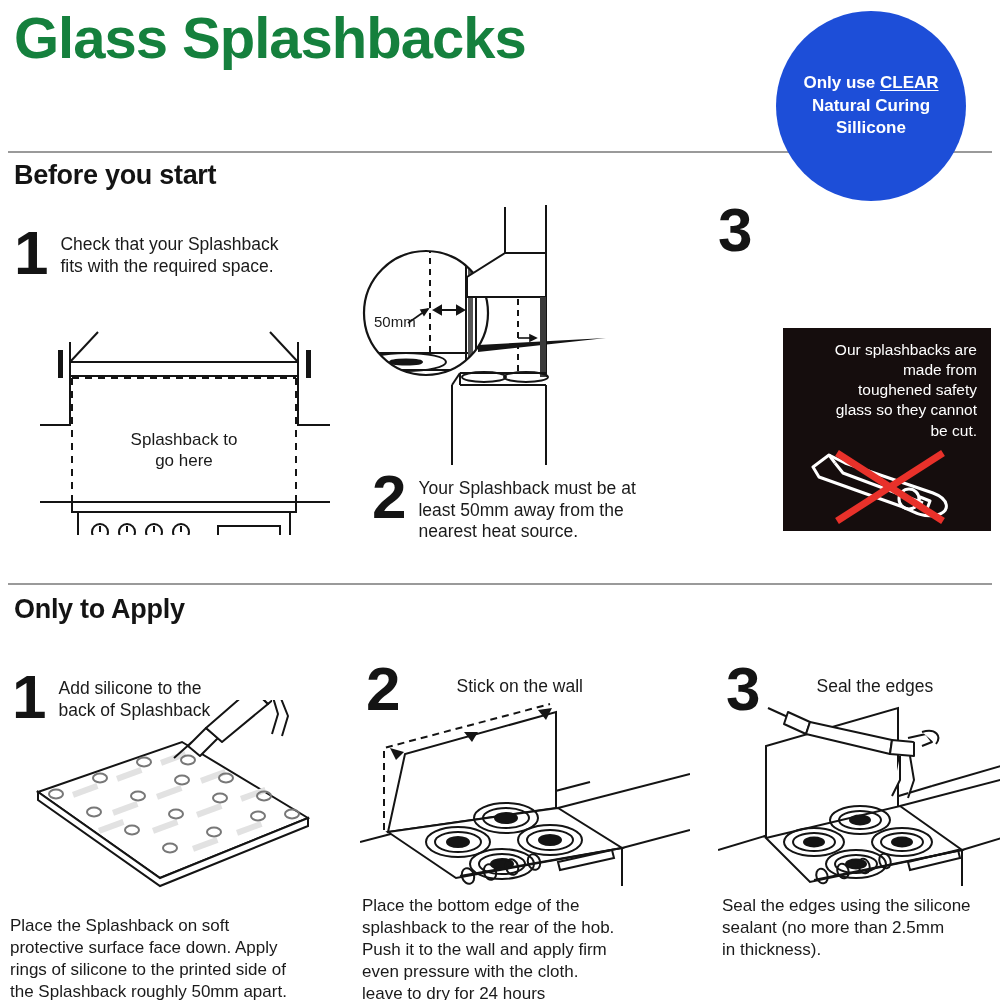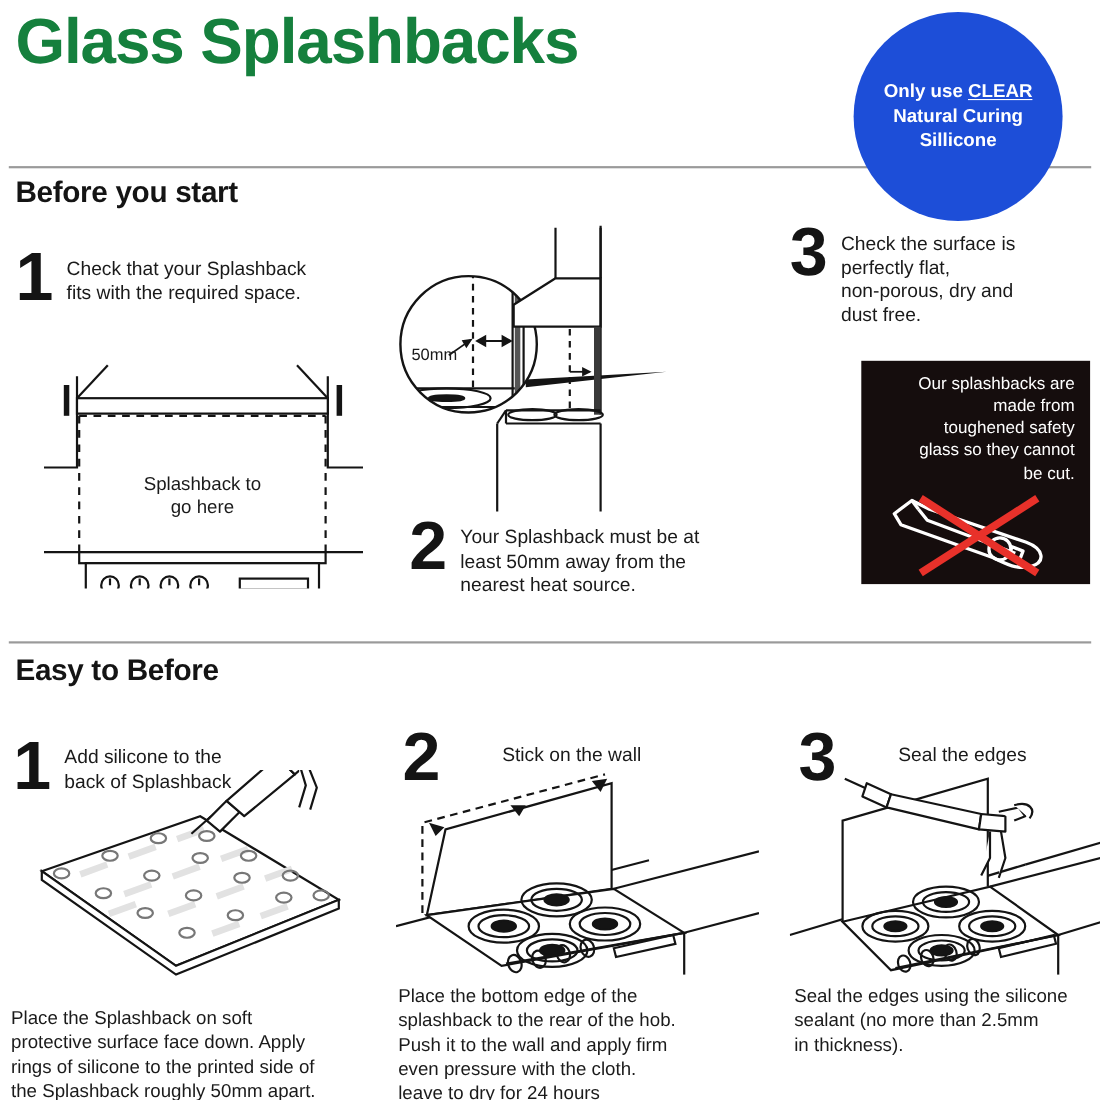--- a/index.html
+++ b/index.html
@@ -287,24 +287,20 @@
 
   <div class="step step-b2">
     <div class="step-num">2</div>
     <div class="step-text">Your Splashback must be at
 least 50mm away from the
 nearest heat source.</div>
   </div>
 
   <div class="step step-b3">
     <div class="step-num">3</div>
-    <div class="step-text">Check the surface is
-perfectly flat,
-non-porous, dry and
-dust free.</div>
   </div>
 
   <div class="warn-box">
     <div class="warn-text">Our splashbacks are
 made from
 toughened safety
 glass so they cannot
 be cut.</div>
     <svg width="208" height="85" viewBox="0 0 208 85" style="display:block;">
       <g>
@@ -318,21 +314,21 @@
         <g stroke="#e8312a" stroke-width="7" stroke-linecap="butt">
           <path d="M54 12 L160 80"></path>
           <path d="M160 12 L54 80"></path>
         </g>
       </g>
     </svg>
   </div>
 
   <div class="rule rule-mid"></div>
 
-  <div class="section-head sh-easy">Easy to Before</div>
+  <div class="section-head sh-easy">Only to Apply</div>
 
   <div class="step step-e1">
     <div class="step-num">1</div>
     <div class="step-text">Add silicone to the
 back of Splashback</div>
   </div>
 
   <div class="fig" style="left:20px; top:700px;">
     <svg width="320" height="200" viewBox="0 0 320 200">
 

